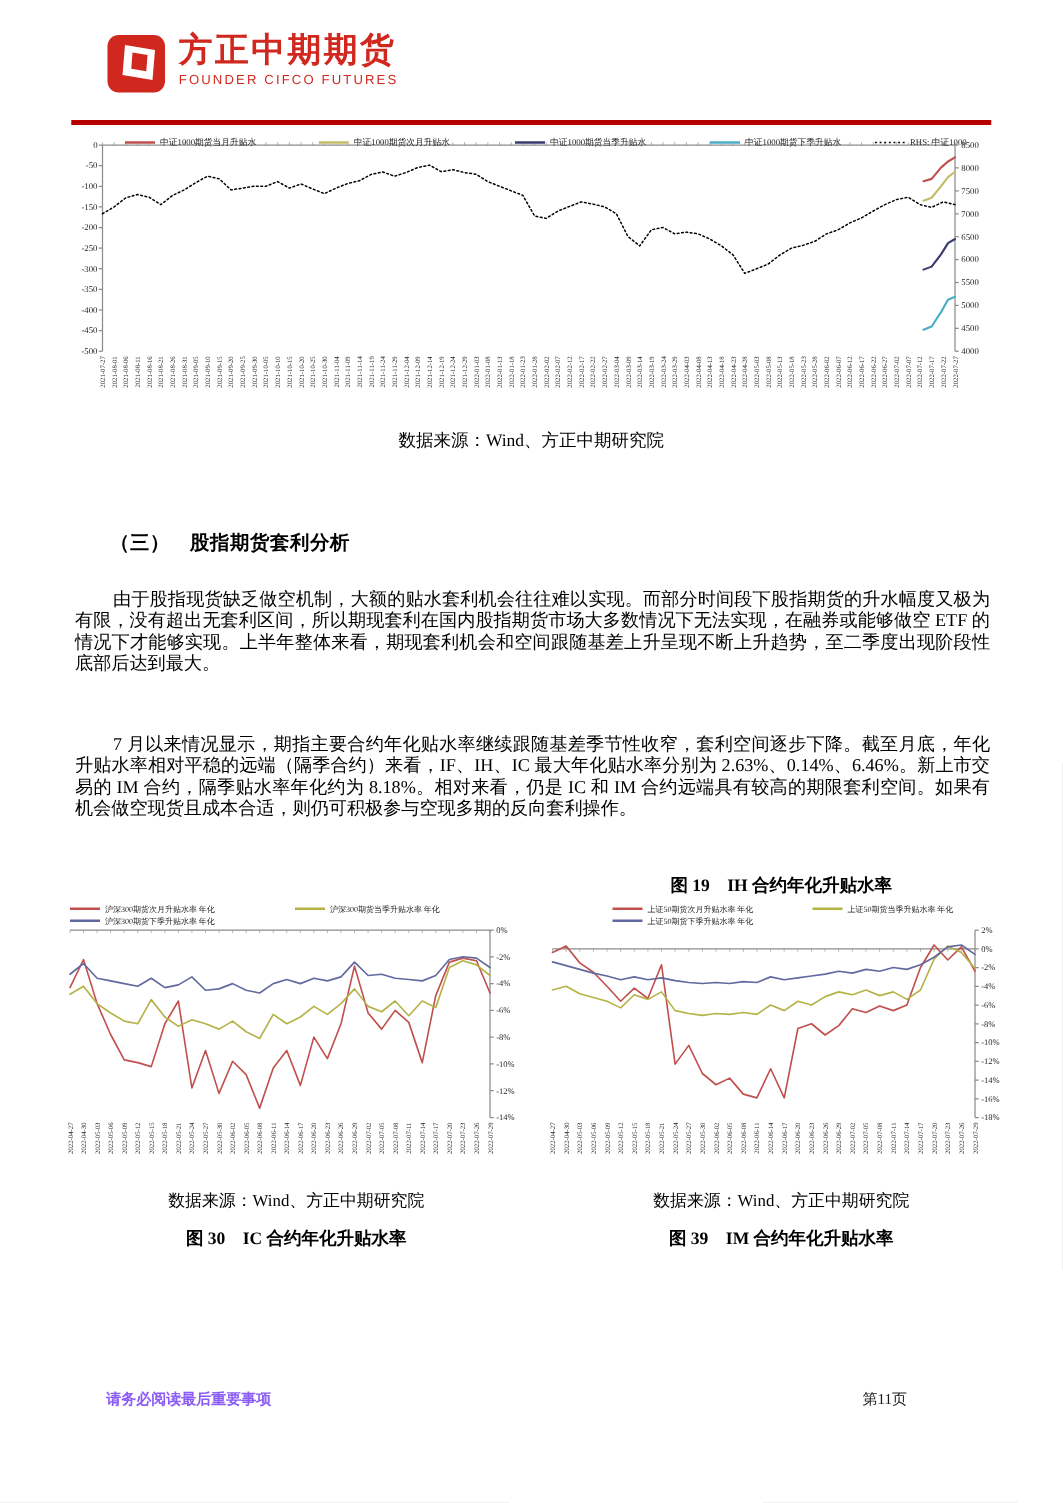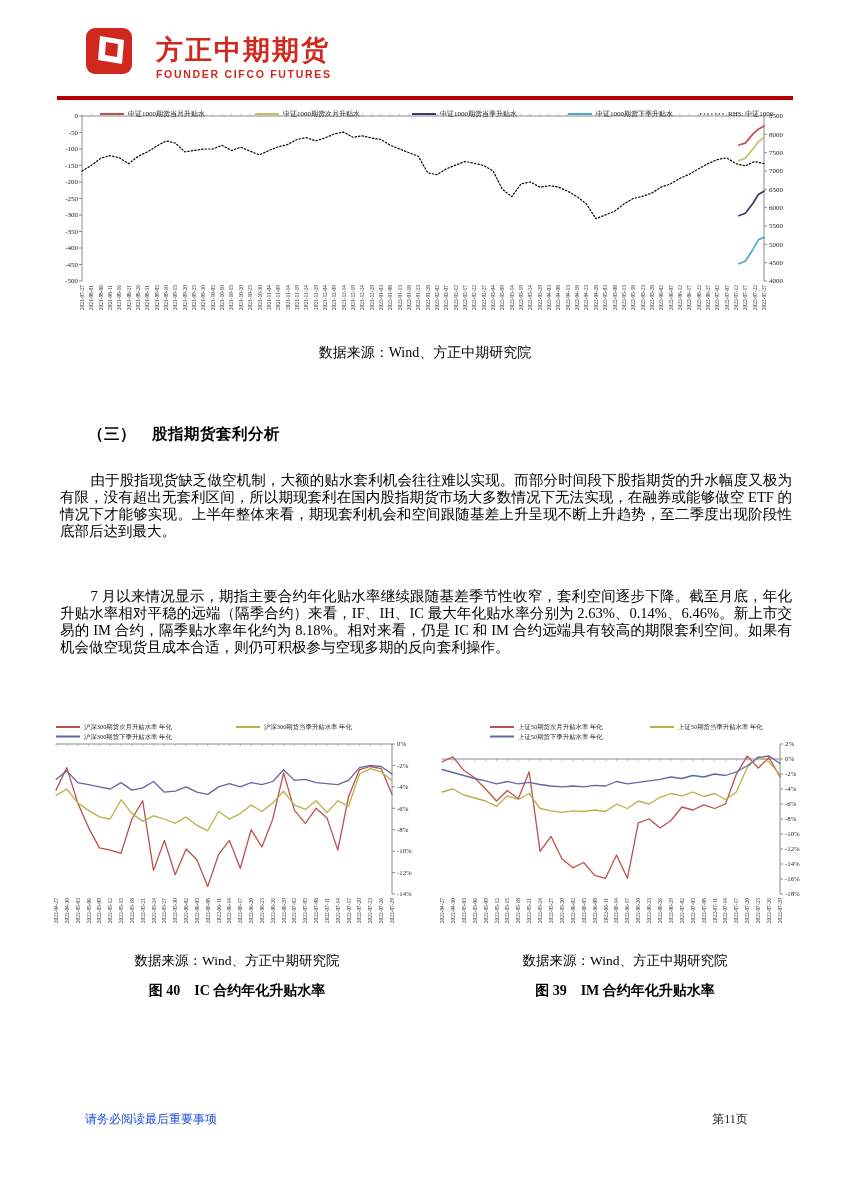--- a/index.html
+++ b/index.html
@@ -1,22 +1,22 @@
 <!DOCTYPE html>
 <html><head>
 <meta charset="utf-8">
 <style>
   html,body{margin:0;padding:0;background:#e8e8e8;}
   .page{position:relative;width:850px;height:1202px;margin:0 auto;background:#ffffff;
         font-family:"Liberation Serif",serif;color:#000;overflow:hidden;}
   .abs{position:absolute;}
-  .logo{left:84px;top:26px;display:flex;align-items:flex-end;gap:22px;}
+  .logo{left:84px;top:26px;display:flex;align-items:flex-start;gap:9px;}
   .logo-cn{font-size:27px;font-weight:bold;color:#D0281E;letter-spacing:2px;line-height:1.1;
            font-family:"Liberation Sans",sans-serif;}
-  .logo-en{font-size:10.5px;font-weight:bold;color:#D0281E;letter-spacing:1.7px;margin-top:2px;
+  .logo-en{font-size:10.5px;font-weight:normal;color:#D0281E;letter-spacing:1.7px;margin-top:2px;
            font-family:"Liberation Sans",sans-serif;}
   .rule{left:57px;top:96px;width:736px;height:4px;background:#B60000;}
   .chart-box{background:#fff;}
   .chart0{left:60px;top:106px;width:740px;height:234px;}
   .chart1{left:48px;top:720px;width:378px;height:230px;}
   .chart2{left:434px;top:720px;width:382px;height:230px;}
   .src{width:730px;text-align:center;font-size:14px;color:#000;}
   .src1{left:60px;top:344px;}
   .heading{left:88px;top:424px;font-size:15.5px;font-weight:bold;letter-spacing:.5px;}
   .para{left:60px;width:732px;font-size:14.5px;line-height:17px;text-align:justify;
@@ -25,22 +25,22 @@
   .p2{top:588px;}
   .figtitle{font-weight:bold;font-size:14px;text-align:center;}
   .ft18{left:48px;top:700px;width:378px;}
   .ft19{left:434px;top:700px;width:382px;}
   .figsrc{font-size:13.5px;text-align:center;}
   .fs18{left:48px;top:952px;width:378px;}
   .fs19{left:434px;top:952px;width:382px;}
   .figcap{font-weight:bold;font-size:14px;text-align:center;}
   .fc20{left:48px;top:982px;width:378px;}
   .fc21{left:434px;top:982px;width:382px;}
-  .foot-l{left:85px;top:1111px;font-size:12px;color:#1d4ed8;}
-  .foot-r{left:690px;top:1111px;width:80px;text-align:center;font-size:12px;color:#1a1a1a;}
+  .foot-l{left:85px;top:1111px;font-size:12px;color:#8b5cf6;font-weight:bold;}
+  .foot-r{left:690px;top:1111px;width:80px;text-align:left;font-size:12px;color:#1a1a1a;}
   svg text{font-family:"Liberation Serif",serif;fill:#1f1f1f;}
 </style>
 </head>
 <body>
 
 <div class="page">
 
   <div class="abs logo">
     <span>
       <svg width="50" height="50" viewBox="0 0 50 50">
@@ -268,20 +268,21 @@
         <text x="668" y="10.4" font-size="7" text-anchor="start">RHS: 中证1000</text>
       </svg></div>
 
   <div class="abs src src1">数据来源：Wind、方正中期研究院</div>
 
   <div class="abs heading">（三）　股指期货套利分析</div>
 
   <div class="abs para p1">由于股指现货缺乏做空机制，大额的贴水套利机会往往难以实现。而部分时间段下股指期货的升水幅度又极为有限，没有超出无套利区间，所以期现套利在国内股指期货市场大多数情况下无法实现，在融券或能够做空 ETF 的情况下才能够实现。上半年整体来看，期现套利机会和空间跟随基差上升呈现不断上升趋势，至二季度出现阶段性底部后达到最大。</div>
   <div class="abs para p2">7 月以来情况显示，期指主要合约年化贴水率继续跟随基差季节性收窄，套利空间逐步下降。截至月底，年化升贴水率相对平稳的远端（隔季合约）来看，IF、IH、IC 最大年化贴水率分别为 2.63%、0.14%、6.46%。新上市交易的 IM 合约，隔季贴水率年化约为 8.18%。相对来看，仍是 IC 和 IM 合约远端具有较高的期限套利空间。如果有机会做空现货且成本合适，则仍可积极参与空现多期的反向套利操作。</div>
 
+  <div class="abs figtitle ft19">图 19　IH 合约年化升贴水率</div>
 
   <div class="abs chart-box chart1"><svg viewBox="0 0 378 230" width="378" height="230">
         <line x1="344" y1="24" x2="344" y2="174" stroke="#8C8C8C" stroke-width="1"></line>
         <line x1="344" y1="24" x2="347" y2="24" stroke="#8C8C8C"></line>
         <text x="349" y="26.3" font-size="6.8" text-anchor="start">0%</text>
         <line x1="344" y1="45.42857142857143" x2="347" y2="45.42857142857143" stroke="#8C8C8C"></line>
         <text x="349" y="47.72857142857143" font-size="6.8" text-anchor="start">-2%</text>
         <line x1="344" y1="66.85714285714286" x2="347" y2="66.85714285714286" stroke="#8C8C8C"></line>
         <text x="349" y="69.15714285714286" font-size="6.8" text-anchor="start">-4%</text>
         <line x1="344" y1="88.28571428571428" x2="347" y2="88.28571428571428" stroke="#8C8C8C"></line>
@@ -465,19 +466,19 @@
         <text x="84" y="9.4" font-size="6.4" text-anchor="start">上证50期货次月升贴水率 年化</text>
         <line x1="216" y1="7" x2="240" y2="7" stroke="#B5B246" stroke-width="2" stroke-dasharray="none"></line>
         <text x="244" y="9.4" font-size="6.4" text-anchor="start">上证50期货当季升贴水率 年化</text>
         <line x1="56" y1="16.5" x2="80" y2="16.5" stroke="#61699F" stroke-width="2" stroke-dasharray="none"></line>
         <text x="84" y="18.9" font-size="6.4" text-anchor="start">上证50期货下季升贴水率 年化</text>
       </svg></div>
 
   <div class="abs figsrc fs18">数据来源：Wind、方正中期研究院</div>
   <div class="abs figsrc fs19">数据来源：Wind、方正中期研究院</div>
 
-  <div class="abs figcap fc20">图 40　IC 合约年化升贴水率</div>
+  <div class="abs figcap fc20">图 30　IC 合约年化升贴水率</div>
   <div class="abs figcap fc21">图 39　IM 合约年化升贴水率</div>
 
   <div class="abs foot-l">请务必阅读最后重要事项</div>
   <div class="abs foot-r">第11页</div>
 
 </div>
 
 </body></html>

